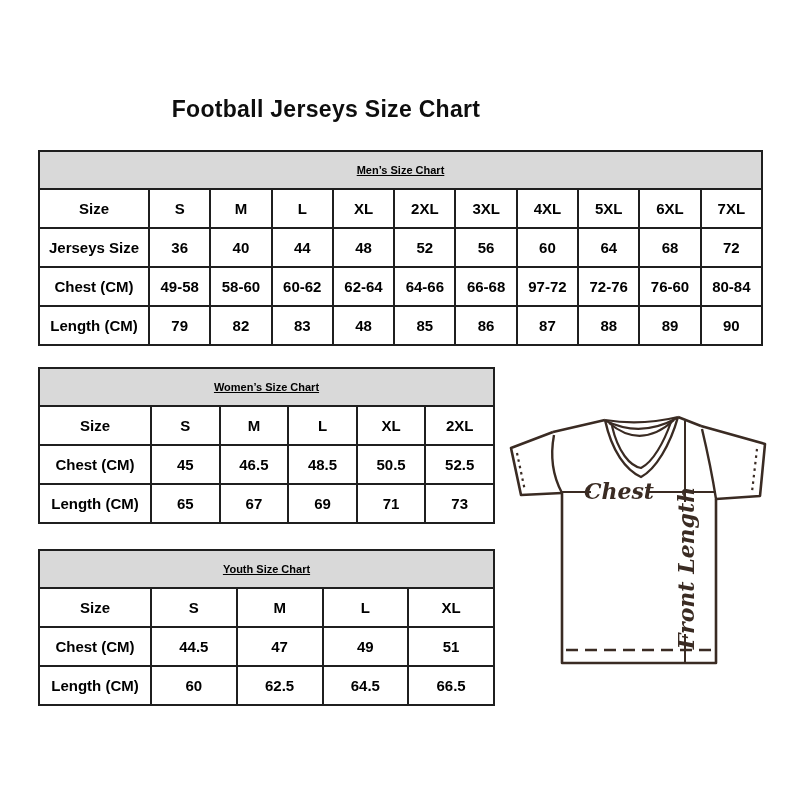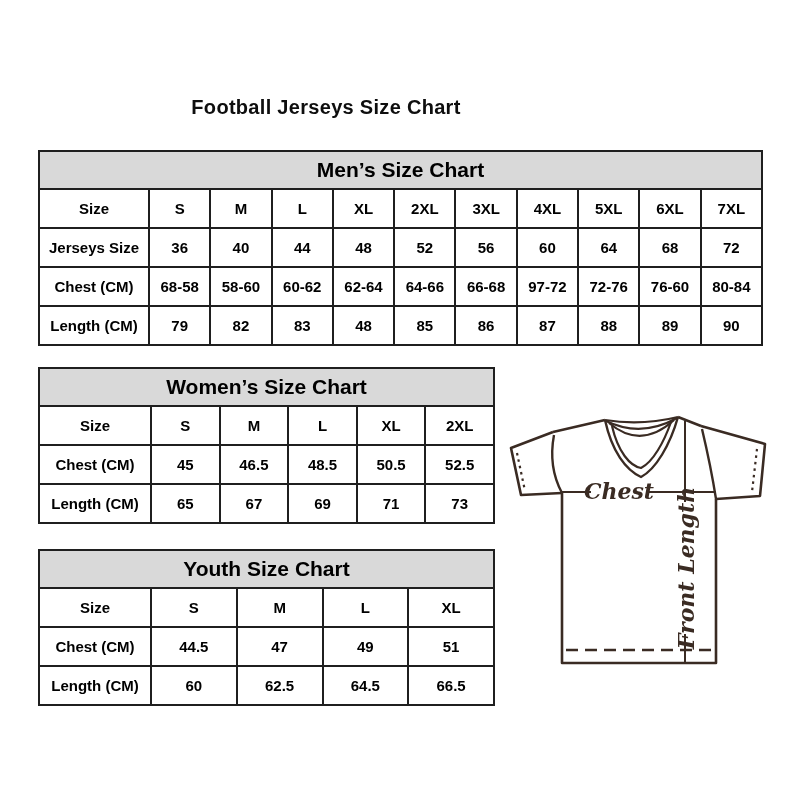--- a/index.html
+++ b/index.html
@@ -2,29 +2,29 @@
 <html><head>
 <meta charset="utf-8">
 <style>
   html,body{margin:0;padding:0;}
   body{
     width:800px;height:800px;background:#ffffff;position:relative;overflow:hidden;
     font-family:"Liberation Sans",sans-serif;
   }
   .page-title{
     position:absolute;left:0;top:96px;width:652px;text-align:center;
-    font-size:20px;font-weight:bold;color:#0e0e0e;letter-spacing:.3px;
+    font-size:23px;font-weight:bold;color:#0e0e0e;letter-spacing:.3px;
   }
   table.size-table{position:absolute;border-collapse:collapse;table-layout:fixed;background:#fff;}
   table.size-table td{
     border:2px solid #1f1f1f;text-align:center;vertical-align:middle;
     font-weight:bold;font-size:15px;color:#000;height:37px;padding:0 1px;
   }
   table.size-table td.title-cell{
-    background:var(--header-bg,#d9d9d9);font-size:21px;height:36px;
+    background:var(--header-bg,#d9d9d9);font-size:11px;height:36px;text-decoration:underline;
   }
   #table-mens{left:38px;top:150px;width:725px;}
   #table-mens col.label-col{width:110px;}
   #table-womens{left:38px;top:367px;width:457px;}
   #table-womens col.label-col{width:112px;}
   #table-youth{left:38px;top:549px;width:457px;}
   #table-youth col.label-col{width:112px;}
   .jersey{position:absolute;left:498px;top:405px;color:#3a2b23;}
   .jersey text{
     font-family:"DejaVu Serif","Liberation Serif",serif;
@@ -75,21 +75,21 @@
         <td>48</td>
         <td>52</td>
         <td>56</td>
         <td>60</td>
         <td>64</td>
         <td>68</td>
         <td>72</td>
       </tr>
       <tr>
         <td>Chest (CM)</td>
-        <td>68-58</td>
+        <td>49-58</td>
         <td>58-60</td>
         <td>60-62</td>
         <td>62-64</td>
         <td>64-66</td>
         <td>66-68</td>
         <td>97-72</td>
         <td>72-76</td>
         <td>76-60</td>
         <td>80-84</td>
       </tr>

